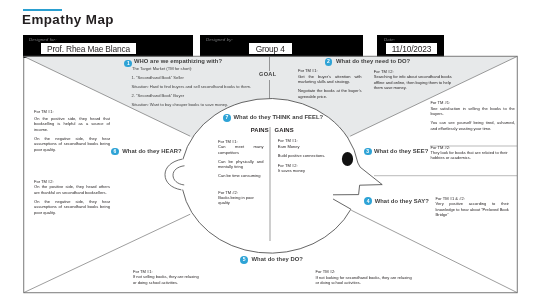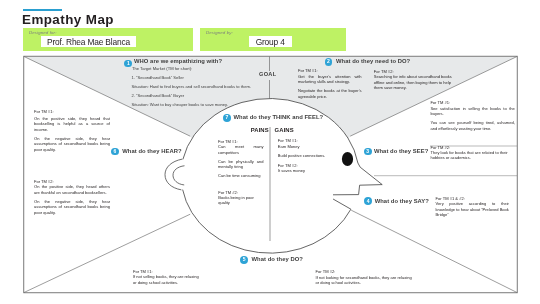--- a/index.html
+++ b/index.html
@@ -1,21 +1,21 @@
 <!DOCTYPE html>
 <html><head>
 <meta charset="utf-8">
 <style>
   html,body{margin:0;padding:0;}
   body{width:540px;height:304px;background:#ffffff;font-family:"Liberation Sans",sans-serif;overflow:hidden;position:relative;
        -webkit-font-smoothing:antialiased;}
   #page{position:absolute;left:0;top:0;width:540px;height:304px;}
   .accent-bar{position:absolute;left:23px;top:9px;width:39px;height:2px;background:#2a9fd0;}
   .title{position:absolute;left:22px;top:11.6px;font-size:13.4px;font-weight:700;color:#231f20;letter-spacing:0.45px;}
-  .fieldbox{position:absolute;top:28px;height:23px;background:#bef264;}
+  .fieldbox{position:absolute;top:35px;height:23px;background:#000000;}
   .fieldlabel{position:absolute;top:2.2px;font-size:4.3px;font-style:italic;color:#7a7b7d;letter-spacing:.15px;}
   .fieldval{position:absolute;background:#fff;display:flex;align-items:center;justify-content:center;
             font-size:8.4px;color:#231f20;letter-spacing:-0.18px;}
 
   #diagram{position:absolute;left:0;top:0;width:540px;height:304px;}
 
   .lbl{position:absolute;white-space:nowrap;}
   .sec-title{font-size:5.85px;font-weight:700;color:#3d3d3d;letter-spacing:0.05px;}
   .badge{position:absolute;width:7.8px;height:7.8px;border-radius:50%;background:#2ea3d6;color:#fff;
          font-size:5px;font-weight:700;display:flex;align-items:center;justify-content:center;line-height:1;}
@@ -33,25 +33,29 @@
 <div id="page">
 
   <div class="accent-bar"></div>
   <div class="title">Empathy Map</div>
 
   <div class="fieldbox" style="left:23px;width:170px;">
     <div class="fieldlabel" style="left:6px;">Designed for:</div>
     <div class="fieldval" style="left:18px;top:8px;width:95px;height:11.2px;">Prof. Rhea Mae Blanca</div>
   </div>
 
-  <div class="fieldbox" style="left:200px;width:146px;">
+  <div class="fieldbox" style="left:200px;width:163px;">
     <div class="fieldlabel" style="left:6px;">Designed by:</div>
     <div class="fieldval" style="left:48.7px;top:8px;width:43px;height:11.2px;">Group 4</div>
   </div>
 
+  <div class="fieldbox" style="left:377px;width:67px;">
+    <div class="fieldlabel" style="left:7px;">Date:</div>
+    <div class="fieldval" style="left:9px;top:8px;width:51px;height:11.2px;">11/10/2023</div>
+  </div>
 
 
   <svg id="diagram" viewBox="0 0 540 304">
     <defs>
       <clipPath id="frameclip">
           <rect x="23.5" y="56" width="493.5" height="237"></rect>
         </clipPath>
     </defs>
 
     <path d="M24,56.5 L517,56.5 L350.2,136.2

